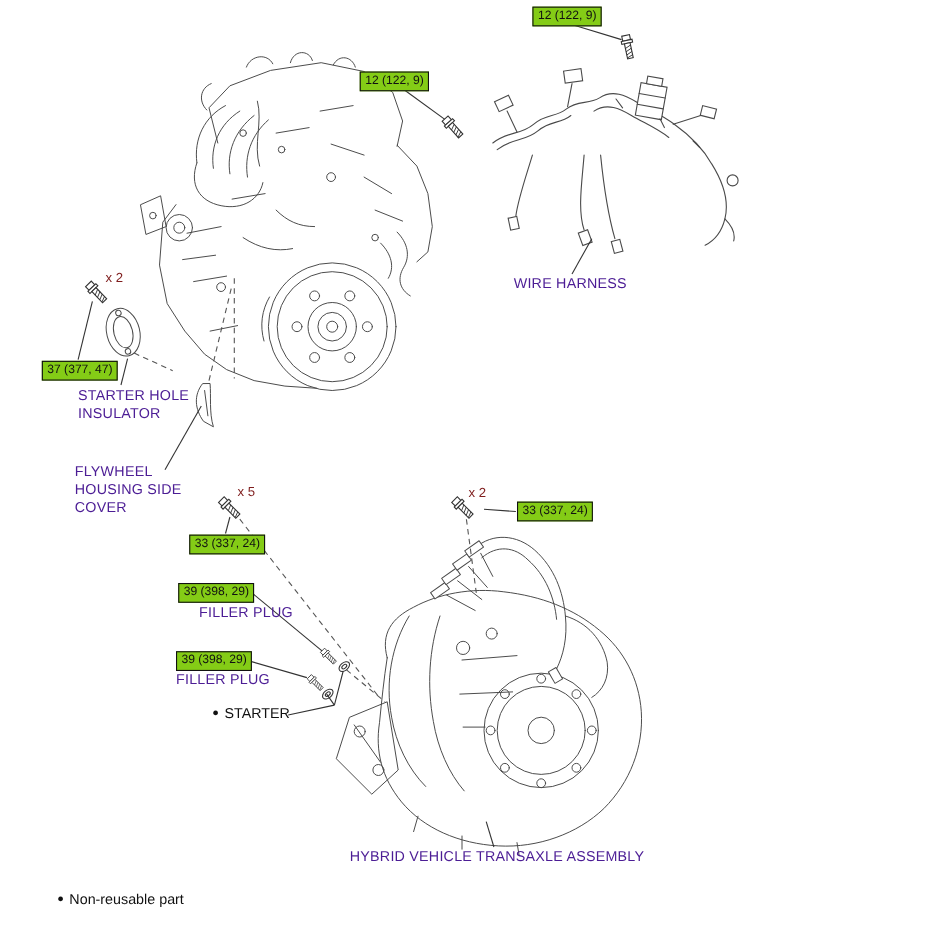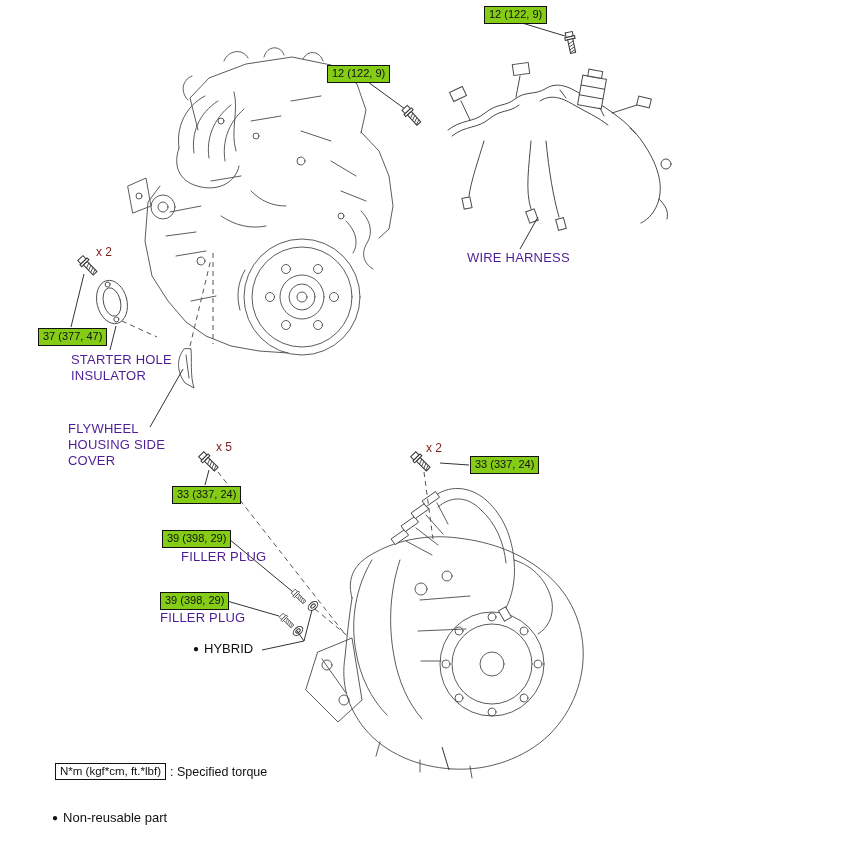--- a/index.html
+++ b/index.html
@@ -198,25 +198,22 @@
   <div class="label" style="left:467px; top:250px;">WIRE HARNESS</div>
   <div class="label" style="left:71px;  top:352px;">STARTER HOLE
 INSULATOR</div>
   <div class="label" style="left:68px;  top:421px;">FLYWHEEL
 HOUSING SIDE
 COVER</div>
   <div class="label" style="left:181px; top:549px;">FILLER PLUG</div>
   <div class="label" style="left:160px; top:610px;">FILLER PLUG</div>
   <div class="bullet-row" style="left:193px; top:641px;">
     <span class="bullet">●</span>
-    <span>HYBRID</span>
+    <span>STARTER</span>
   </div>
-
-  <div class="legend-row" style="left:55px; top:763px;">
-    <span class="legend-box">N*m (kgf*cm, ft.*lbf)</span>
-    <span>: Specified torque</span>
-  </div>
+  <div class="label" style="left:318px; top:771px;">HYBRID VEHICLE TRANSAXLE ASSEMBLY</div>
+
   <div class="bullet-row" style="left:52px; top:810px;">
     <span class="bullet">●</span>
     <span>Non-reusable part</span>
   </div>
 
 </div>
 
 </body></html>

